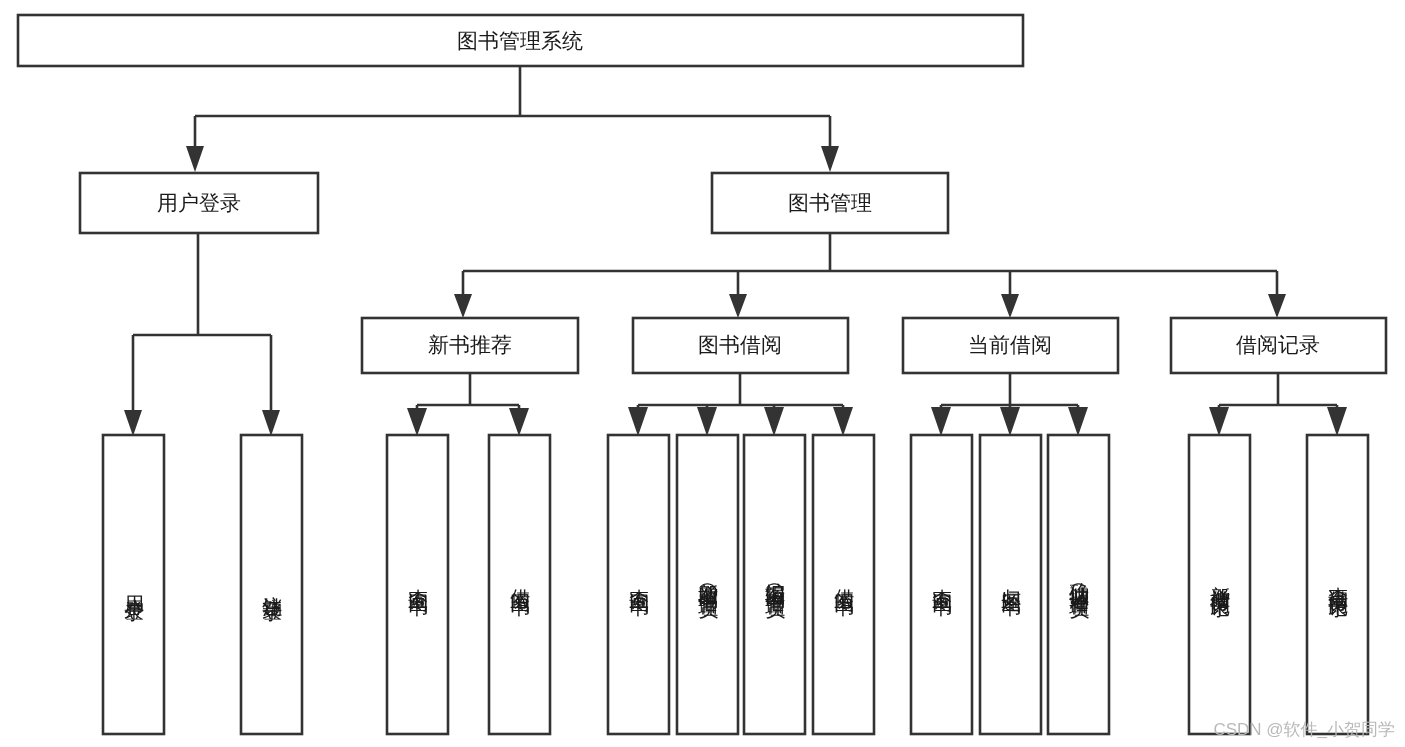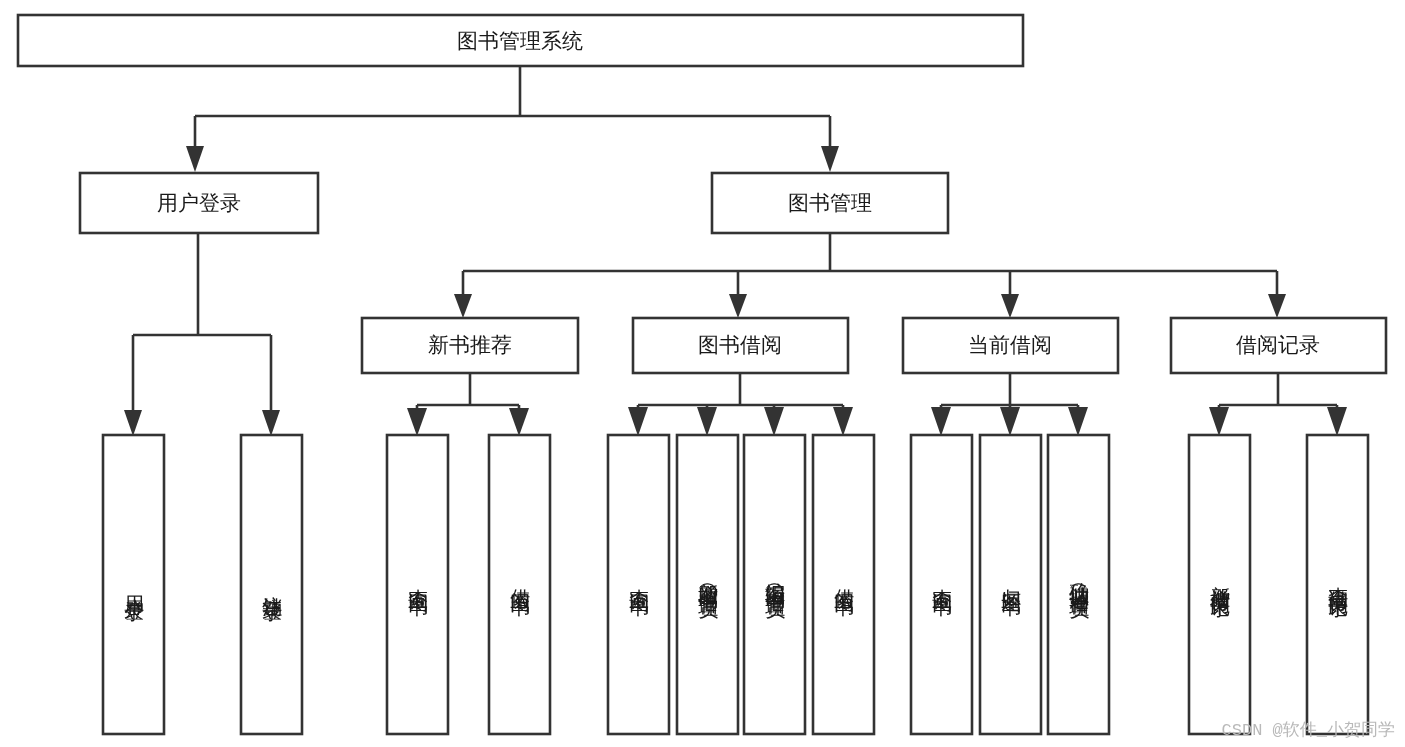--- a/index.html
+++ b/index.html
@@ -53,21 +53,21 @@
     stroke-linecap: butt;
   }
   .arrow-head {
     fill: #333333;
     stroke: none;
   }
   .watermark {
     position: absolute;
     right: 10px;
     bottom: 6px;
-    font-family: Liberation Mono, monospace;
+    font-family: Liberation Sans, sans-serif;
     font-size: 17px;
     color: #b9b9b9;
     white-space: nowrap;
     user-select: none;
     pointer-events: none;
     margin-left: 20px;
   }
 </style>
 </head>
 <body>

